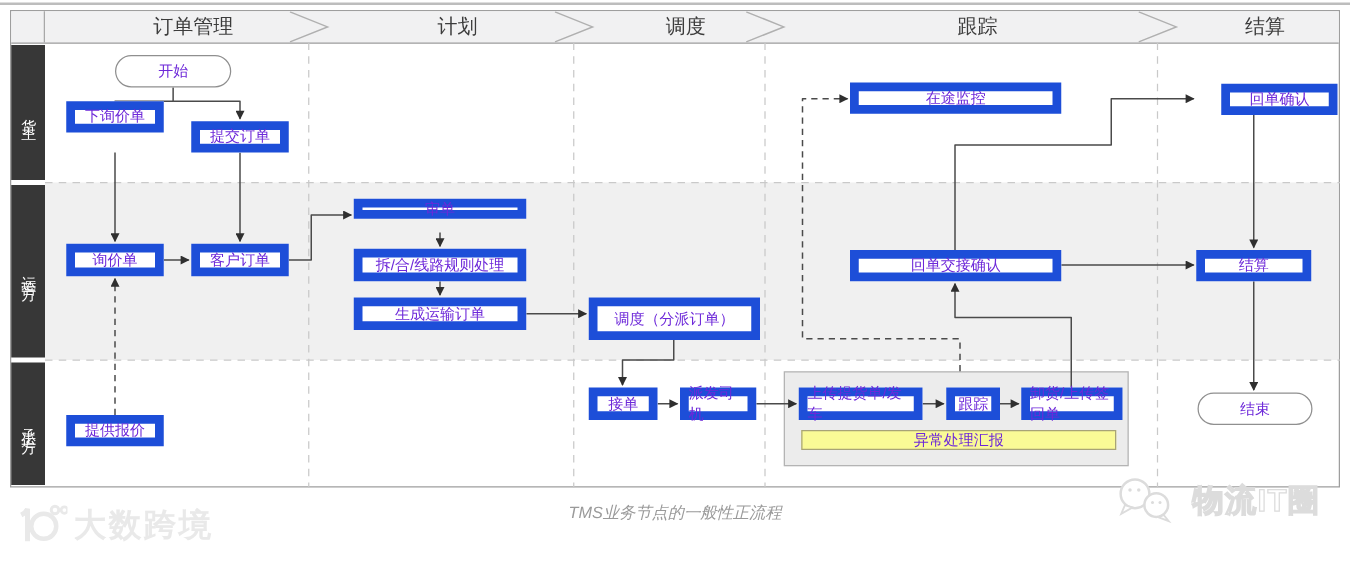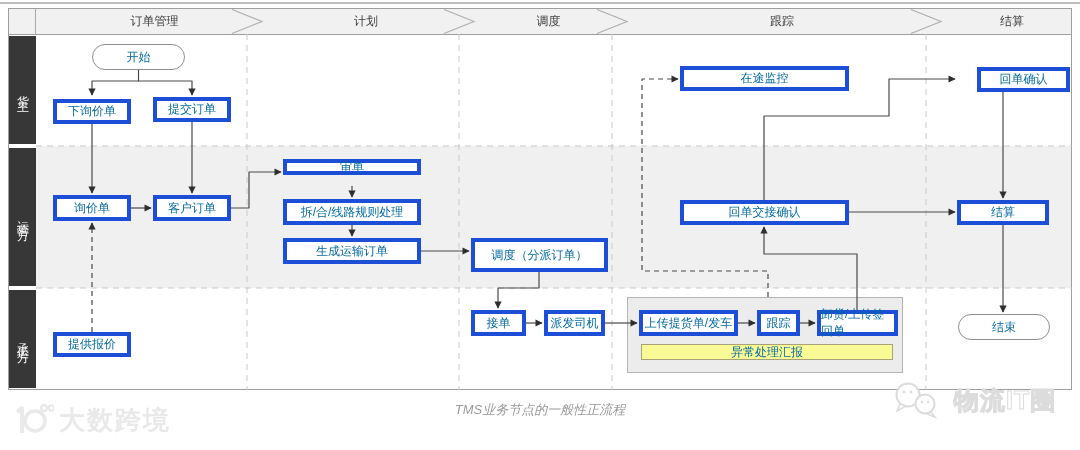--- a/index.html
+++ b/index.html
@@ -13,24 +13,24 @@
 
   #bg-layer .lane-bg{position:absolute;left:27px;width:1035px;background:#f0f0f0;z-index:0;}
   .lane-label{position:absolute;left:0px;width:27px;background:#373737;color:#fff;display:flex;align-items:center;justify-content:center;writing-mode:vertical-lr;text-orientation:upright;font-size:12px;letter-spacing:4px;z-index:3;}
 
   #connector-layer{position:absolute;left:0;top:0;z-index:2;}
   .grid-line{stroke:#c9c9c9;stroke-width:1;stroke-dasharray:6 5;fill:none;}
   .chevron{stroke:#b0b0b0;stroke-width:1.2;fill:none;}
   .edge{stroke:#4a4a4a;stroke-width:1.2;fill:none;stroke-linejoin:round;}
   .edge.dashed{stroke-dasharray:5 4;}
 
-  #header-layer .phase{position:absolute;top:0;height:25px;line-height:25px;text-align:center;font-size:12px;color:#3c3c3c;padding-left:26px;box-sizing:border-box;z-index:3;}
+  #header-layer .phase{position:absolute;top:0;height:25px;line-height:25px;text-align:center;font-size:16px;color:#3c3c3c;padding-left:26px;box-sizing:border-box;z-index:3;}
 
-  #node-layer > div{position:absolute;box-sizing:border-box;display:flex;align-items:center;justify-content:center;font-size:12px;color:#0369a1;}
-  .n-box{background:#fff;border:4px solid #1d4ed8;z-index:3;}
+  #node-layer > div{position:absolute;box-sizing:border-box;display:flex;align-items:center;justify-content:center;font-size:12px;color:#6d28d9;}
+  .n-box{background:#fff;border:7px solid #1d4ed8;z-index:3;}
   .n-stadium{background:#fff;border:1px solid #8f8f8f;border-radius:13px;z-index:3;}
   .n-group{background:#ececec;border:1px solid #b4b4b4;z-index:1;}
   .n-bar{background:#fafa96;border:1px solid #a8a377;z-index:3;}
 
   .caption{position:absolute;left:0;top:401px;width:1080px;text-align:center;font-size:13px;color:#9a9a9a;z-index:4;font-style:italic;}
 
   .wm-left{position:absolute;left:12px;top:402px;display:flex;align-items:center;gap:5px;z-index:5;}
   .wm-left span{font-size:26px;font-weight:bold;color:#e9e9e9;letter-spacing:2px;}
   .wm-right{position:absolute;left:891px;top:381px;display:flex;align-items:center;gap:13px;z-index:5;}
   .wm-right span{font-size:25px;font-weight:bold;color:#fff;-webkit-text-stroke:1px #dcdcdc;letter-spacing:1px;}
@@ -100,21 +100,21 @@
         <div class="phase" style="left: 603px; width: 314px;">跟踪</div>
         <div class="phase" style="left: 917px; width: 146px;">结算</div>
       </div>
     <div id="lane-label-layer">
         <div class="lane-label" style="top: 27px; height: 108px; background: rgb(55, 55, 55);">货主</div>
         <div class="lane-label" style="top: 139px; height: 138px; background: rgb(55, 55, 55);">运营方</div>
         <div class="lane-label" style="top: 281px; height: 98px; background: rgb(55, 55, 55);">承运方</div>
       </div>
     <div id="node-layer">
         <div class="n-stadium" style="left: 83px; top: 35px; width: 93px; height: 26px;">开始</div>
-        <div class="n-box" style="left: 44px; top: 90px; width: 78px; height: 25px;">下询价单</div>
+        <div class="n-box" style="left: 44px; top: 72px; width: 78px; height: 25px;">下询价单</div>
         <div class="n-box" style="left: 144px; top: 88px; width: 78px; height: 25px;">提交订单</div>
         <div class="n-box" style="left: 671px; top: 57px; width: 169px; height: 25px;">在途监控</div>
         <div class="n-box" style="left: 948px; top: 58px; width: 93px; height: 25px; margin-left: 20px;">回单确认</div>
         <div class="n-box" style="left: 44px; top: 186px; width: 78px; height: 26px;">询价单</div>
         <div class="n-box" style="left: 144px; top: 186px; width: 78px; height: 26px;">客户订单</div>
         <div class="n-box" style="left: 274px; top: 150px; width: 138px; height: 16px;">审单</div>
         <div class="n-box" style="left: 274px; top: 190px; width: 138px; height: 26px;">拆/合/线路规则处理</div>
         <div class="n-box" style="left: 274px; top: 229px; width: 138px; height: 26px;">生成运输订单</div>
         <div class="n-box" style="left: 462px; top: 229px; width: 137px; height: 34px;">调度（分派订单）</div>
         <div class="n-box" style="left: 671px; top: 191px; width: 169px; height: 25px;">回单交接确认</div>

